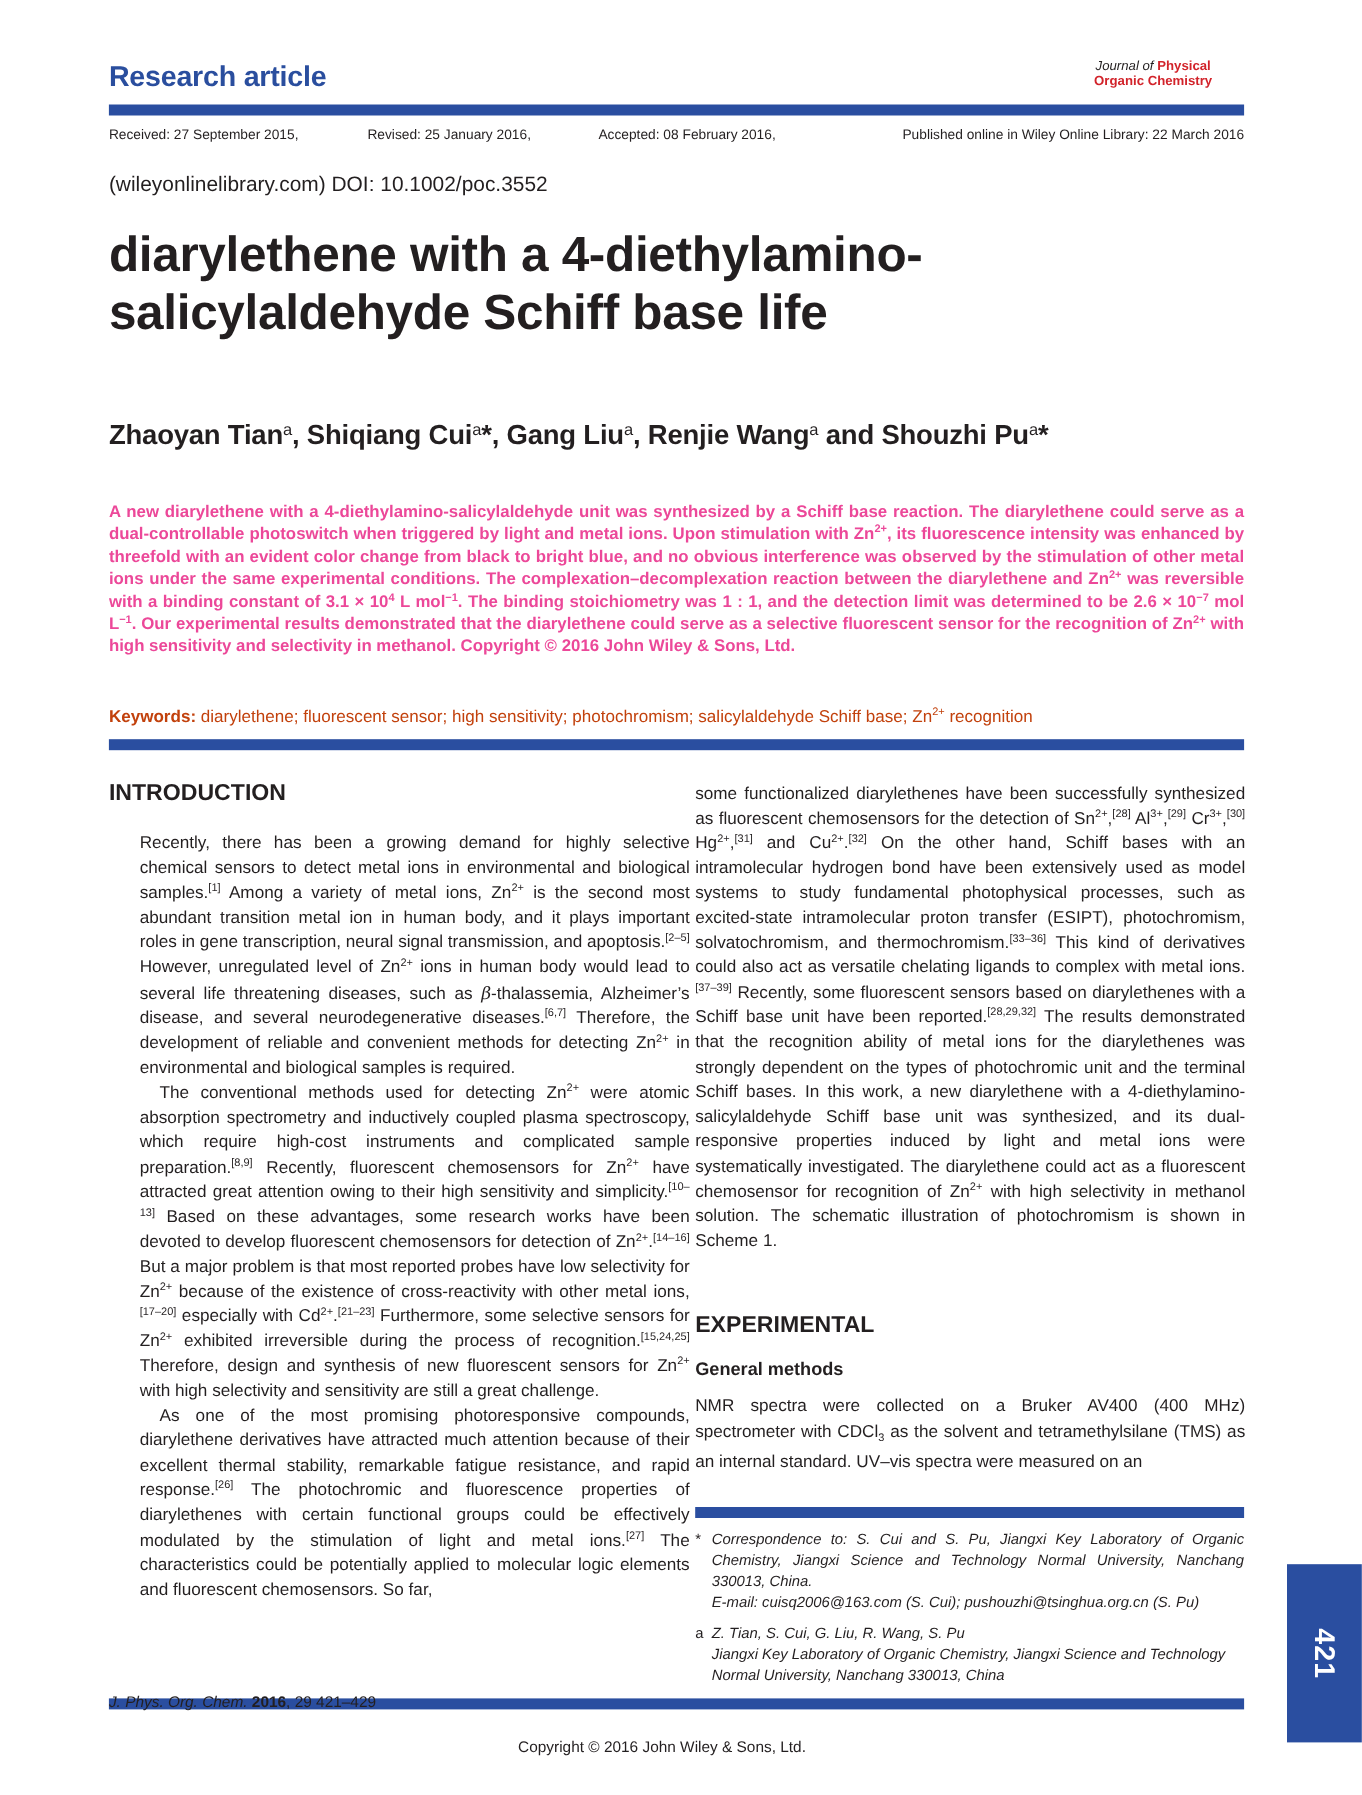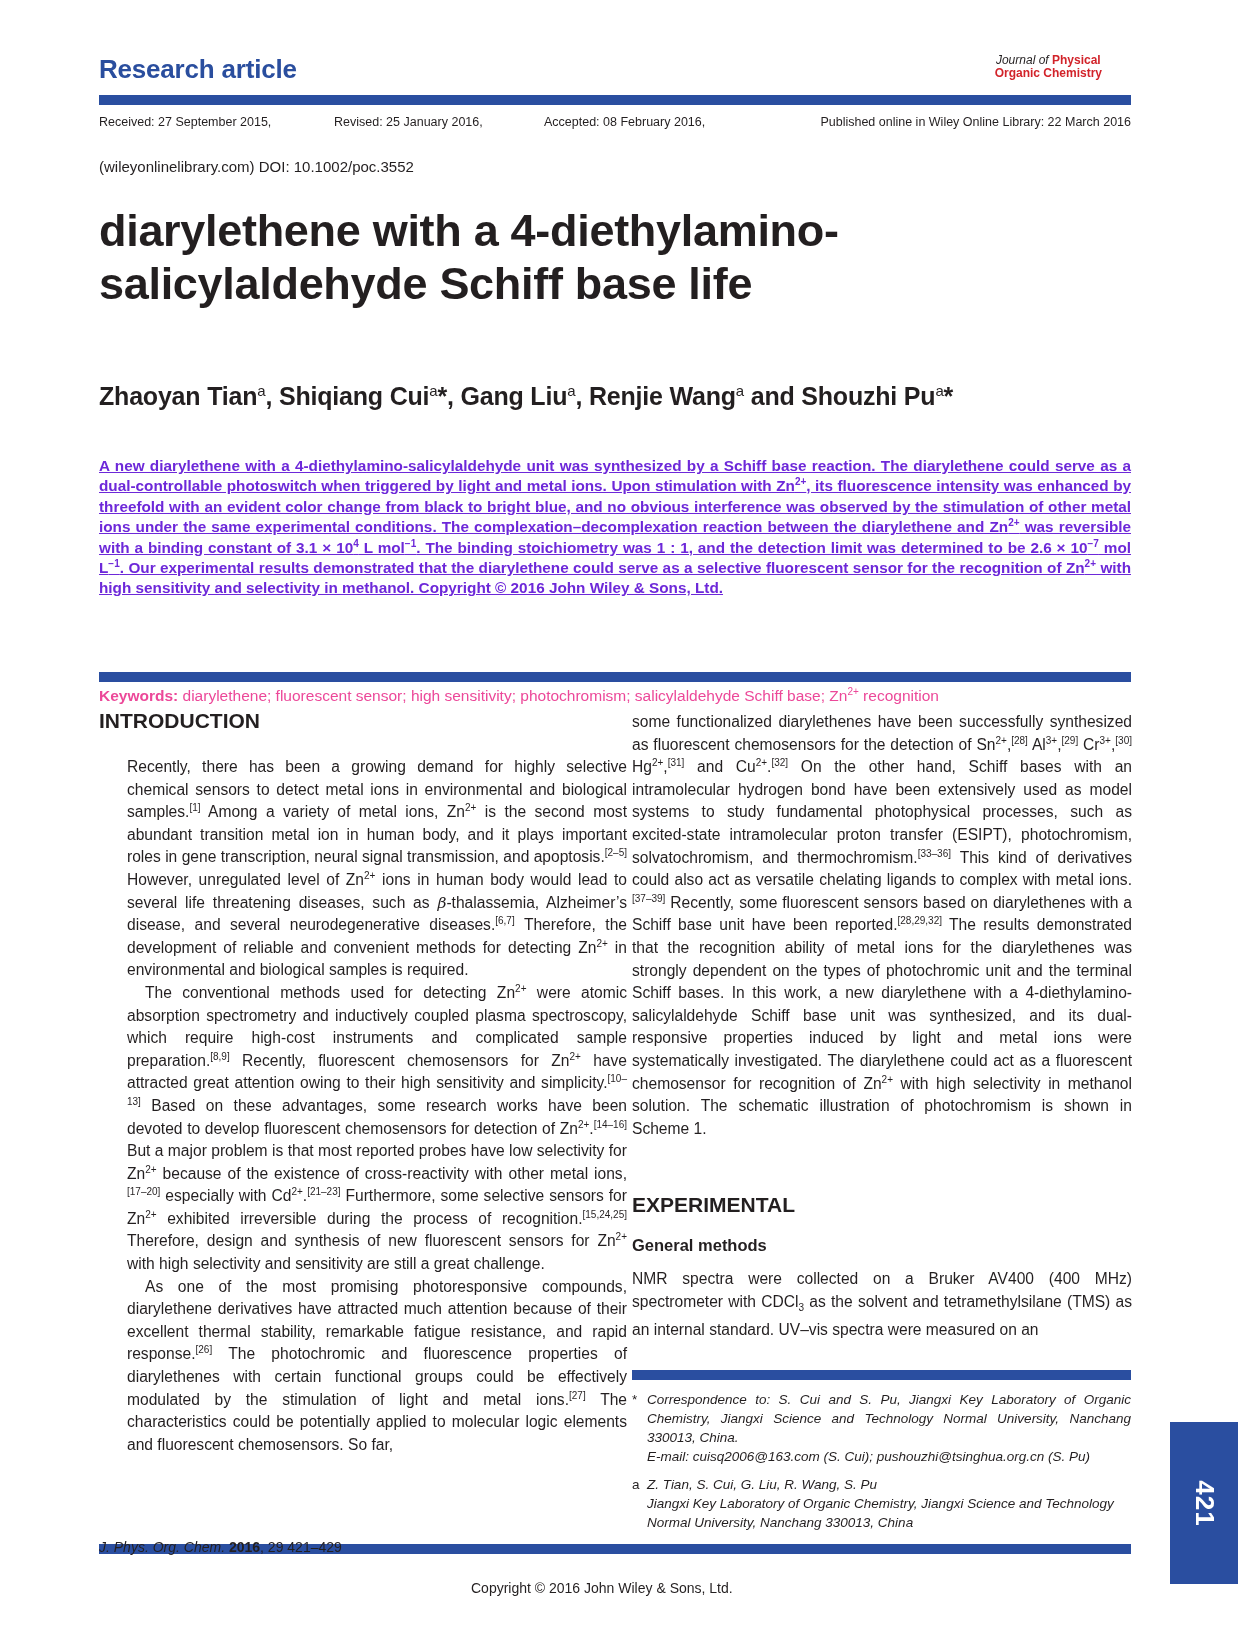--- a/index.html
+++ b/index.html
@@ -11,32 +11,32 @@
   
   .section-label { left: 99px; top: 54px; font-size: 26px; font-weight: bold; color: #2a4e9e; letter-spacing: -0.2px; }
   .journal-logo { right: 136px; top: 54px; text-align: center; line-height: 13px; font-size: 12px; }
   .journal-logo .j1 { font-style: italic; color: #231f20; }
   .journal-logo .j1 b { font-style: normal; color: #d2232a; font-weight: bold; }
   .journal-logo .j2 { color: #d2232a; font-weight: bold; }
   .bar { background: #2a4ea0; left: 99px; width: 1032px; }
   .bar-top { top: 95px; height: 10px; }
   .dates { left: 99px; top: 115px; width: 1032px; display: flex; font-size: 12.5px; color: #231f20; }
   .dates span { display: inline-block; }
-  .doi { left: 99px; top: 158px; font-size: 15px; color: #231f20; }
+  .doi { left: 99px; top: 158px; font-size: 19px; color: #231f20; }
 
   
   .title { left: 99px; top: 204px; width: 1040px; font-size: 45px; font-weight: bold; line-height: 53px; color: #231f20; letter-spacing: -0.3px; }
   .title sup { font-size: 26px; font-weight: normal; vertical-align: 14px; }
   .authors { left: 99px; top: 382px; width: 1040px; font-size: 25px; font-weight: bold; color: #231f20; letter-spacing: -0.2px; }
   .authors sup { font-size: 15px; vertical-align: 9px; font-weight: normal; }
 
   
-  .abstract { left: 99px; top: 456px; width: 1032px; font-size: 15.3px; font-weight: bold; line-height: 20.4px; text-align: justify; color: #6d28d9; text-decoration: underline; }
+  .abstract { left: 99px; top: 456px; width: 1032px; font-size: 15.3px; font-weight: bold; line-height: 20.4px; text-align: justify; color: #ec4899; }
   .abstract sup { font-size: 10px; vertical-align: 6px; line-height: 0; }
-  .keywords { left: 99px; top: 643px; font-size: 15.5px; color: #ec4899; margin-top: 44px; }
+  .keywords { left: 99px; top: 643px; font-size: 15.5px; color: #c2410c; }
   .keywords b { font-weight: bold; }
   .keywords sup { font-size: 10px; vertical-align: 6px; line-height: 0; }
   .bar-abs { top: 672px; height: 10px; }
 
   
   .col { font-size: 15.6px; line-height: 22.6px; text-align: justify; color: #231f20; }
   .col sup { font-size: 10px; vertical-align: 6px; line-height: 0; }
   .col-left { left: 99px; top: 756px; width: 500px; margin-left: 28px; }
   .col-right { left: 632px; top: 711px; width: 500px; }
   .indent { text-indent: 18px; }

